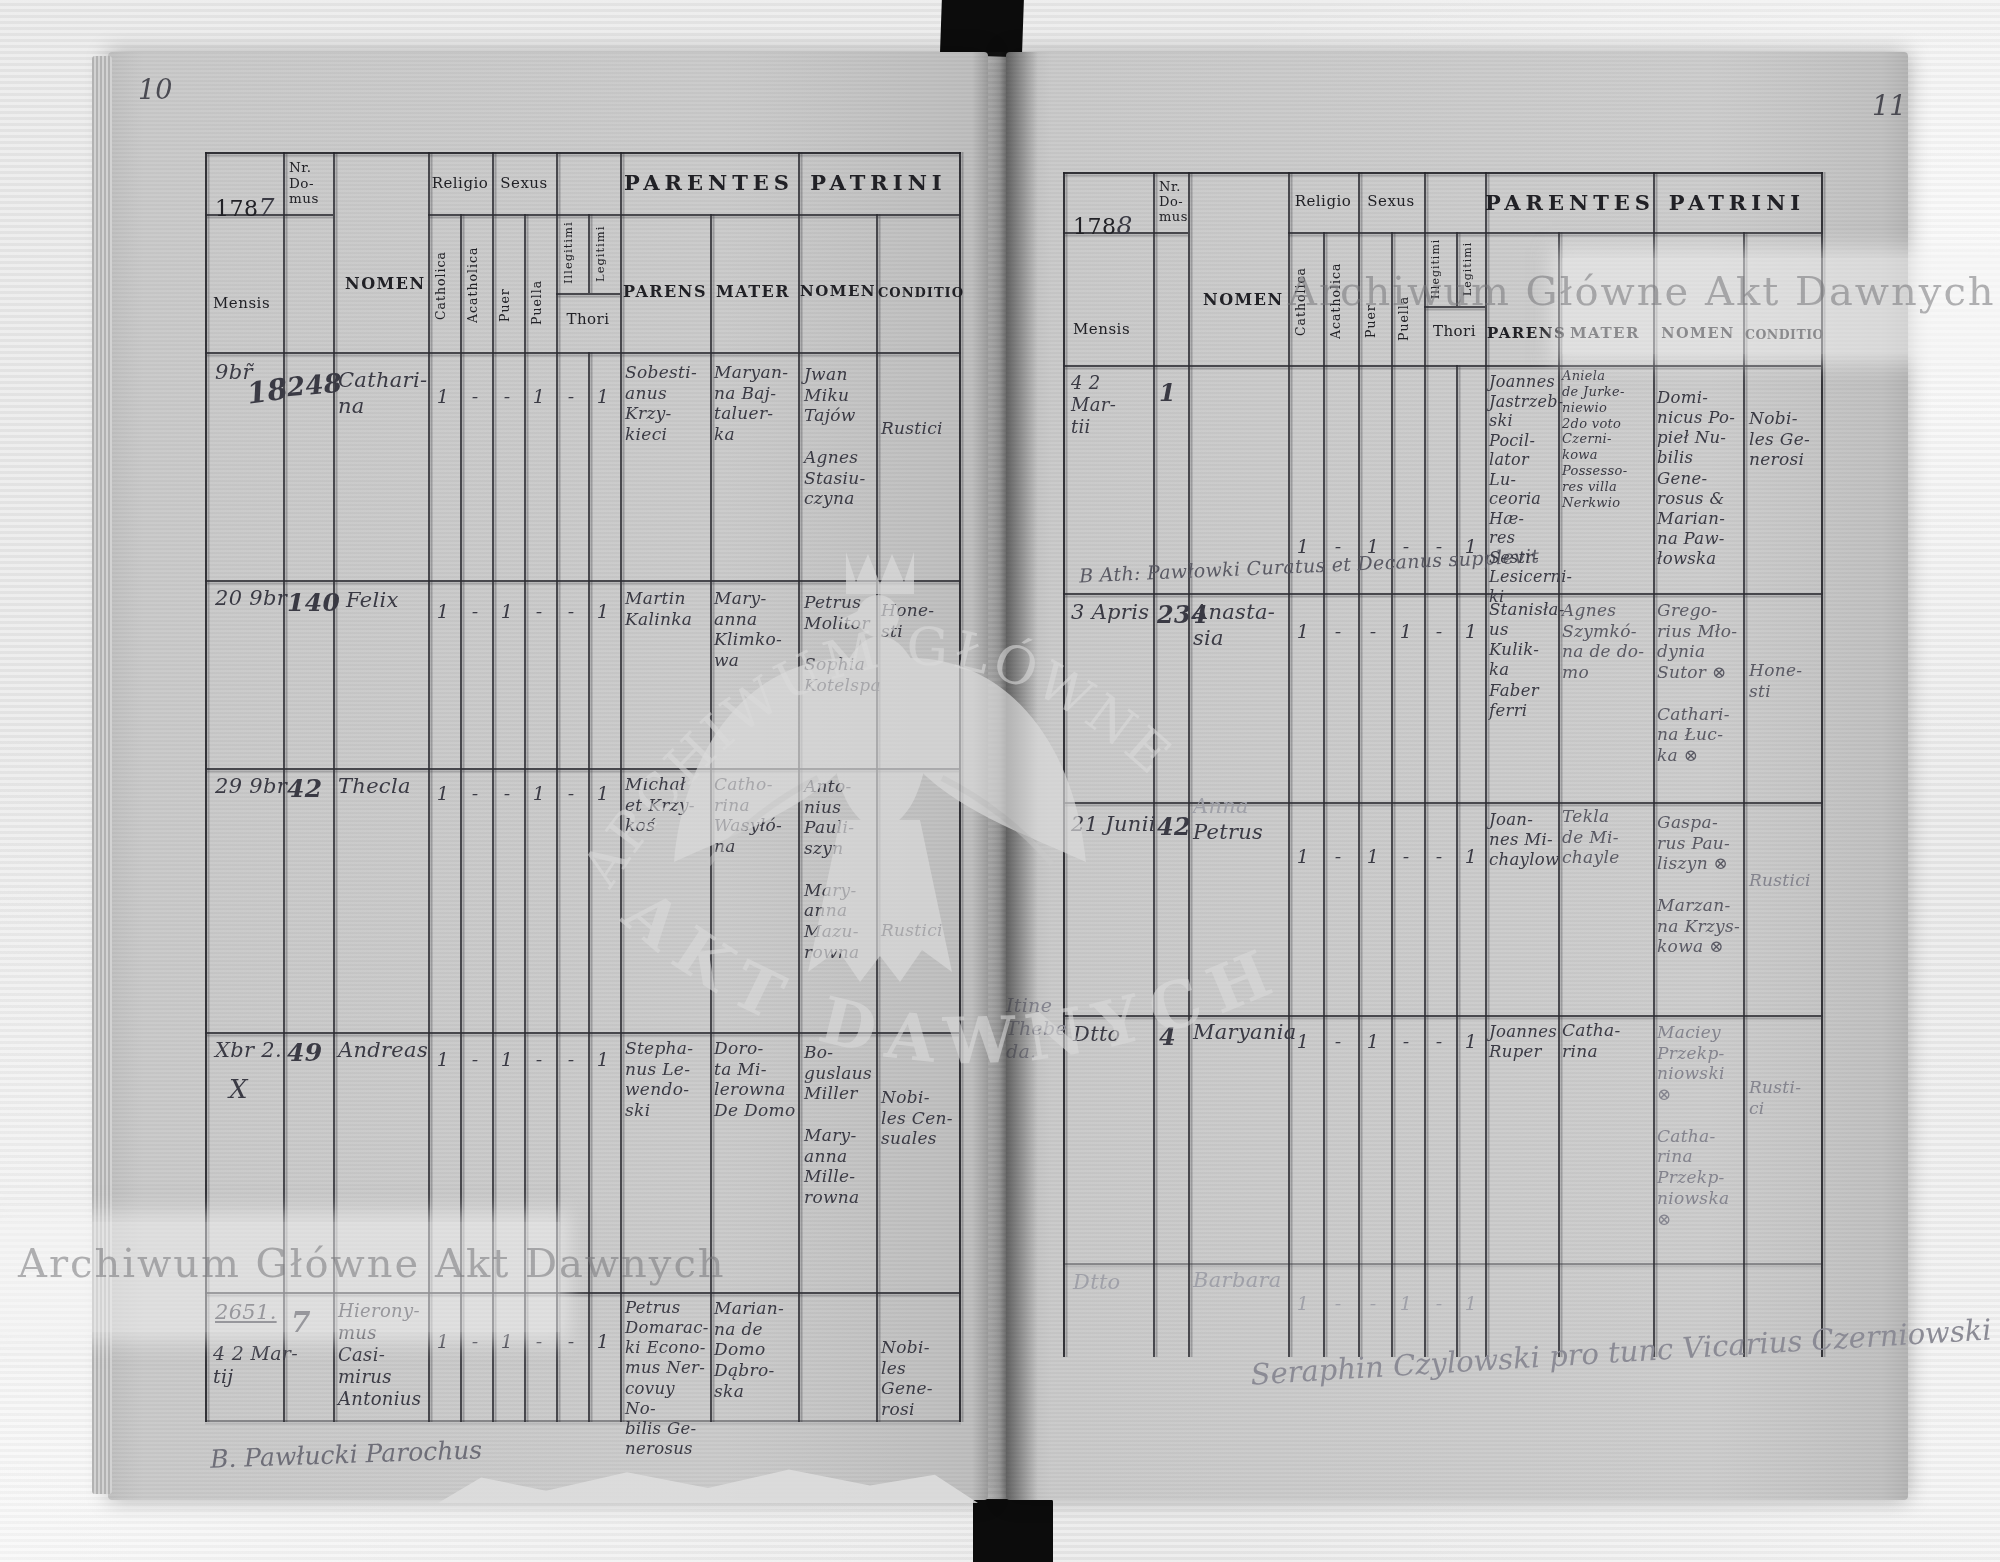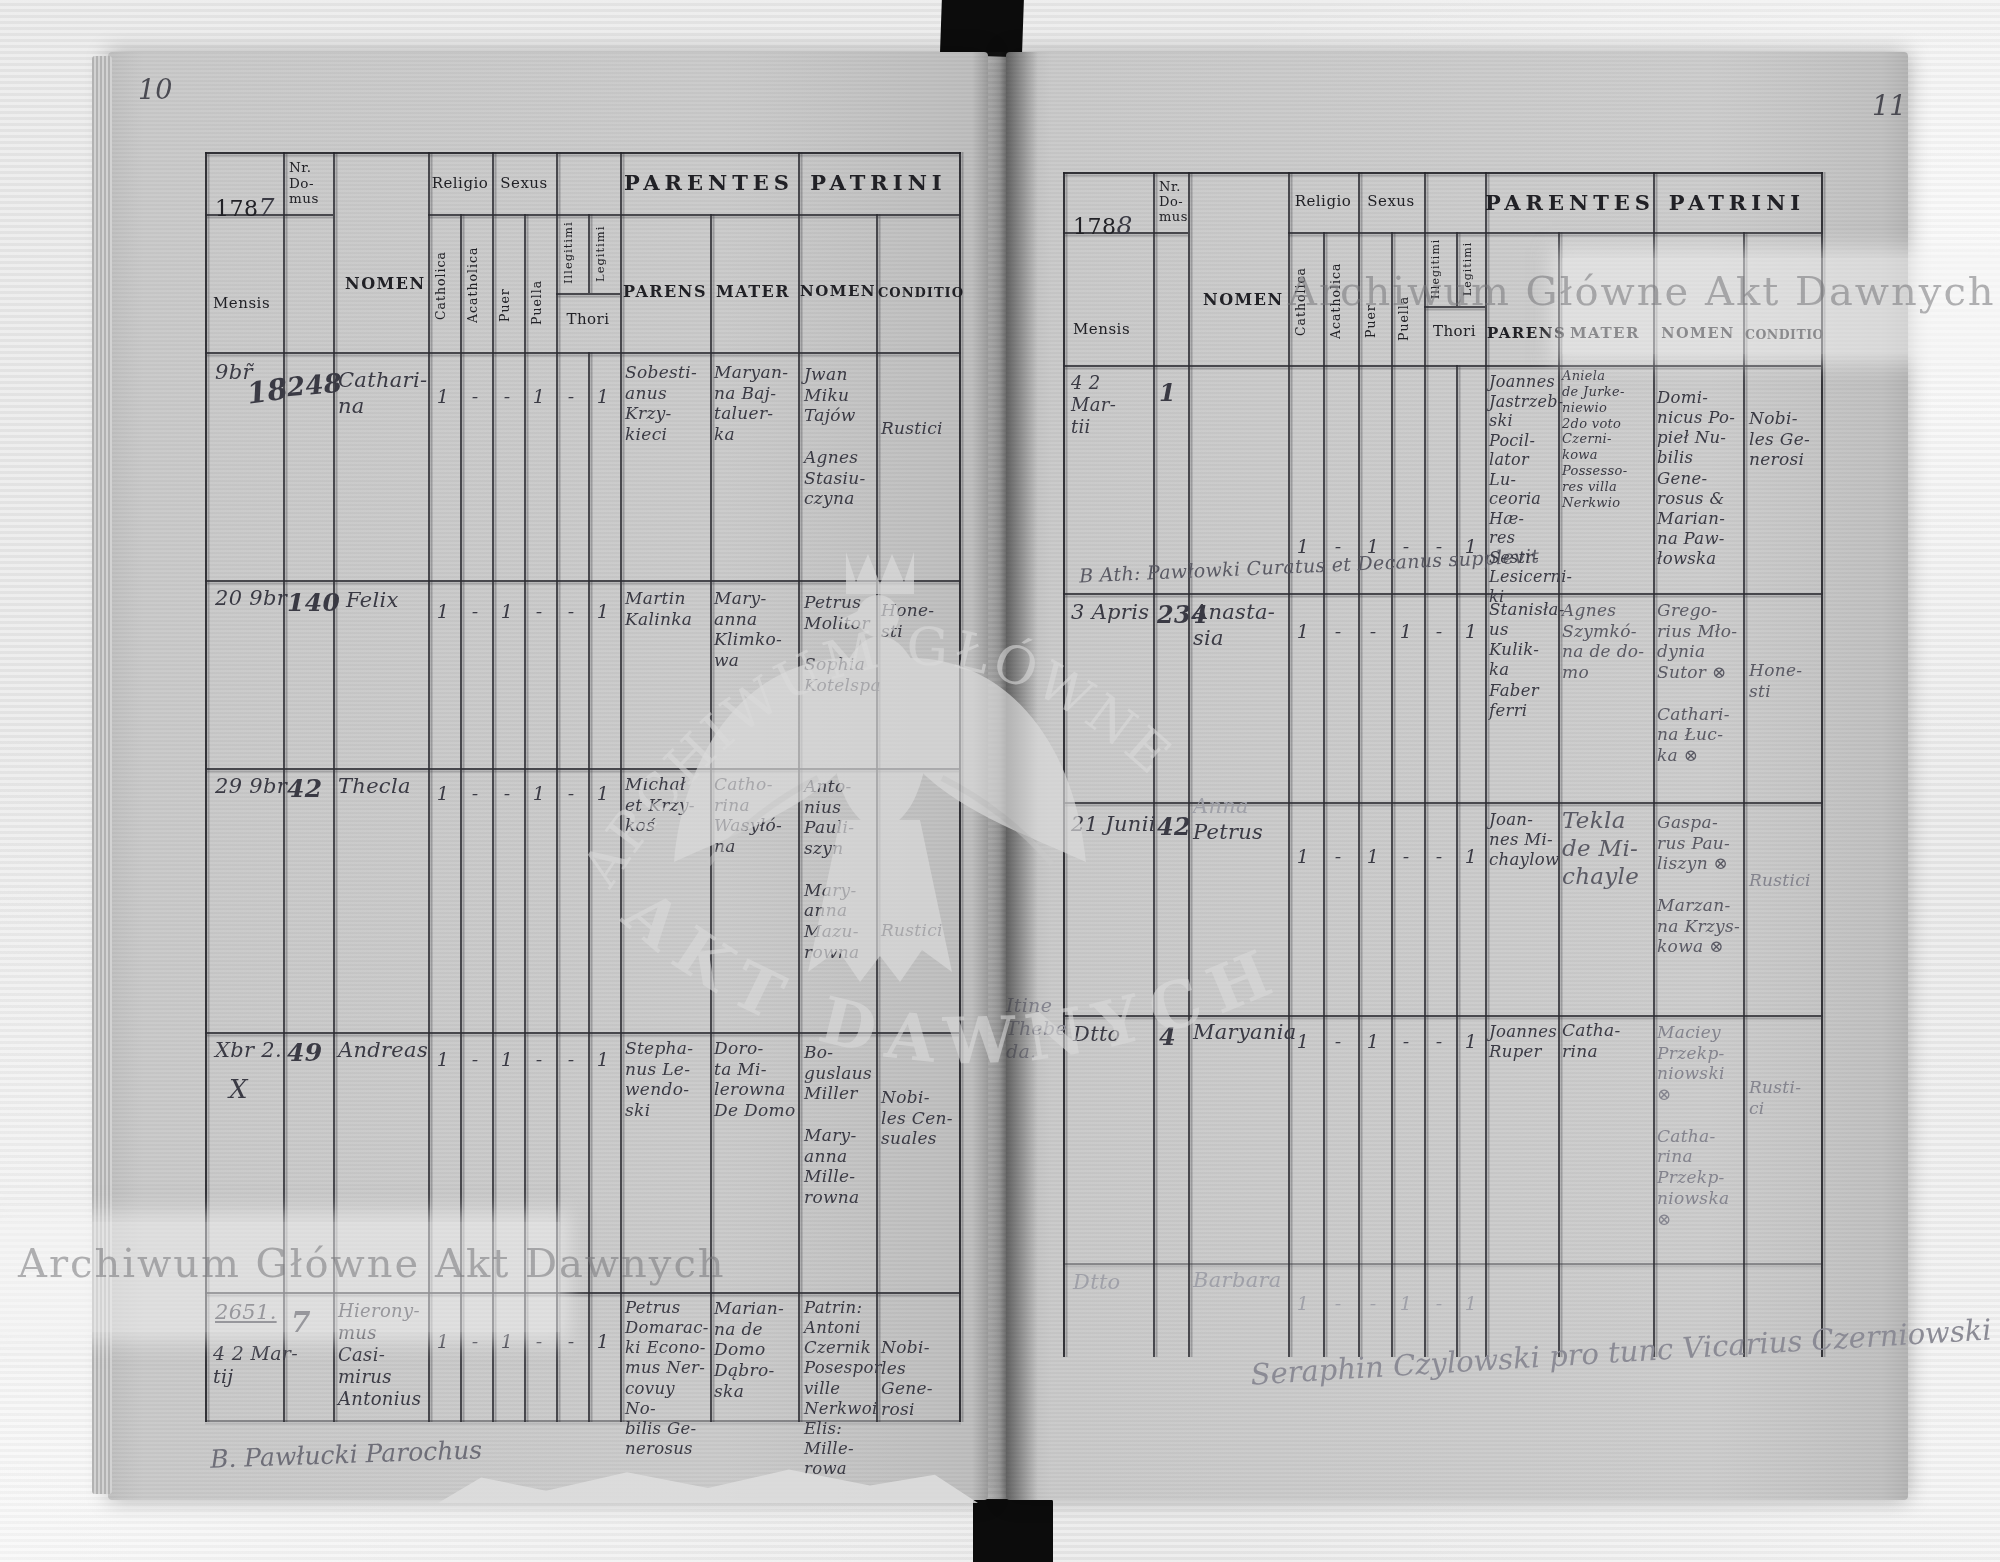--- a/index.html
+++ b/index.html
@@ -254,28 +254,20 @@
 ki Econo-
 mus Ner-
 covuy No-
 bilis Ge-
 nerosus</div>
     <div class="cell" style="left:509px;top:1146px;width:82px;font-size:17px">Marian-
 na de
 Domo
 Dąbro-
 ska</div>
-    <div class="cell" style="left:599px;top:1146px;width:72px;font-size:16.5px">Patrin:
-Antoni
-Czernik
-Posespor
-ville
-Nerkwoi
-Elis: Mille-
-rowa</div>
     <div class="cell" style="left:676px;top:1185px;width:76px;font-size:17px">Nobi-
 les Gene-
 rosi</div>
   </div>
 
   <div class="sig" style="left:102px;top:1388px">B. Pawłucki Parochus</div>
   <div class="torn"></div>
 </div>
 
 <div class="page page-right">
@@ -407,21 +399,21 @@
     <div class="cell hw-lg" style="left:130px;top:648px;width:94px">Petrus</div>
     <div class="cell mk" style="left:225px;top:673px">1</div>
     <div class="cell mk" style="left:260px;top:673px">-</div>
     <div class="cell mk" style="left:295px;top:673px">1</div>
     <div class="cell mk" style="left:328px;top:673px">-</div>
     <div class="cell mk" style="left:361px;top:673px">-</div>
     <div class="cell mk" style="left:393px;top:673px">1</div>
     <div class="cell" style="left:426px;top:638px;width:68px;font-size:16.5px">Joan-
 nes Mi-
 chaylow</div>
-    <div class="cell md" style="left:499px;top:634px;width:90px;font-size:23px">Tekla
+    <div class="cell md" style="left:499px;top:634px;width:90px;font-size:17px">Tekla
 de Mi-
 chayle</div>
     <div class="cell md" style="left:594px;top:640px;width:84px;font-size:17px">Gaspa-
 rus Pau-
 liszyn ⊗
 
 Marzan-
 na Krzys-
 kowa ⊗</div>
     <div class="cell lt2" style="left:686px;top:698px;width:70px;font-size:17px">Rustici</div>

